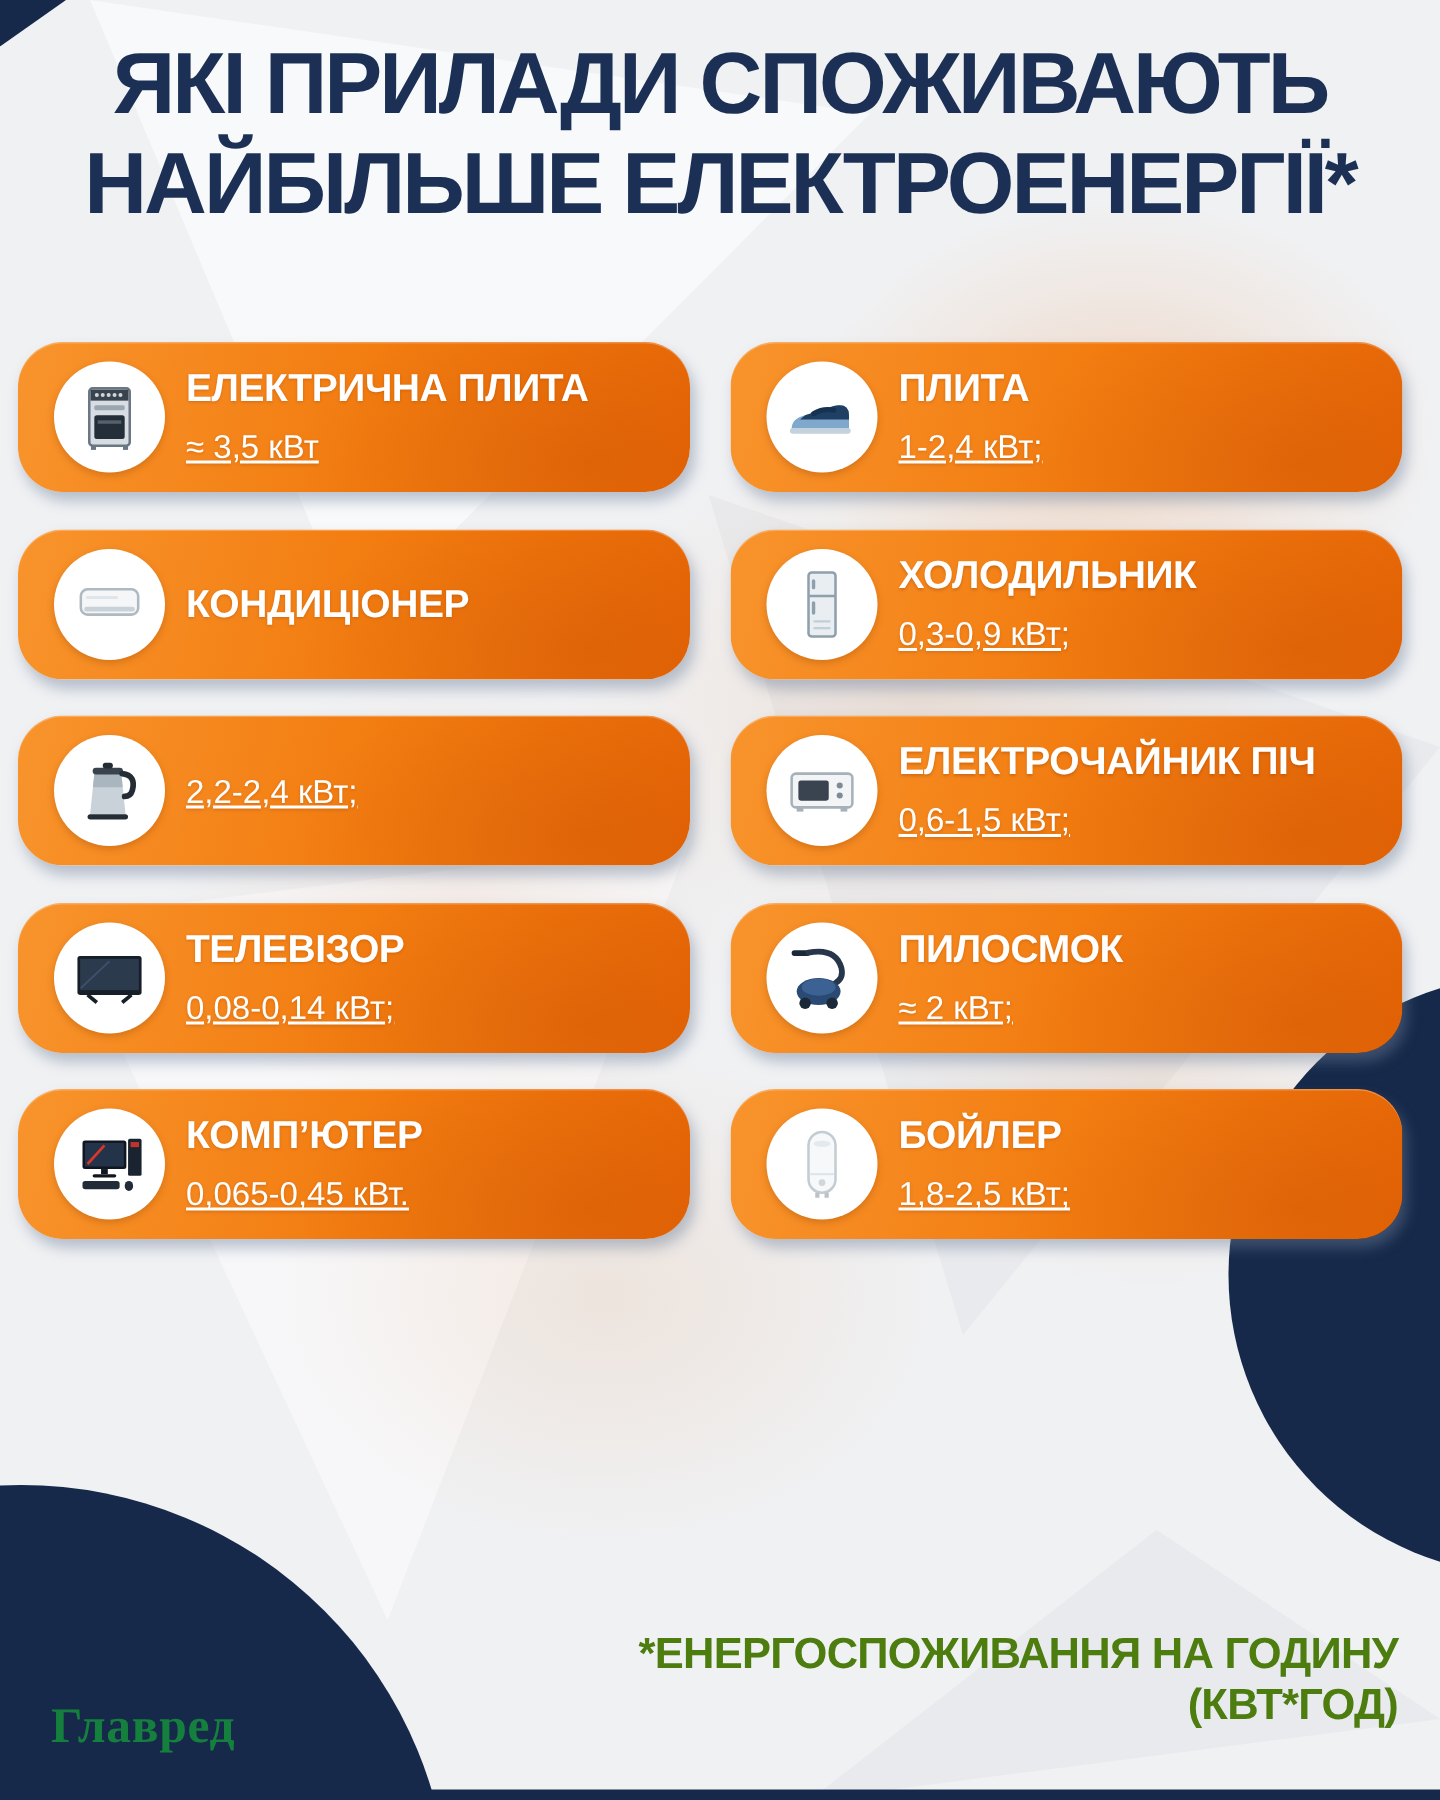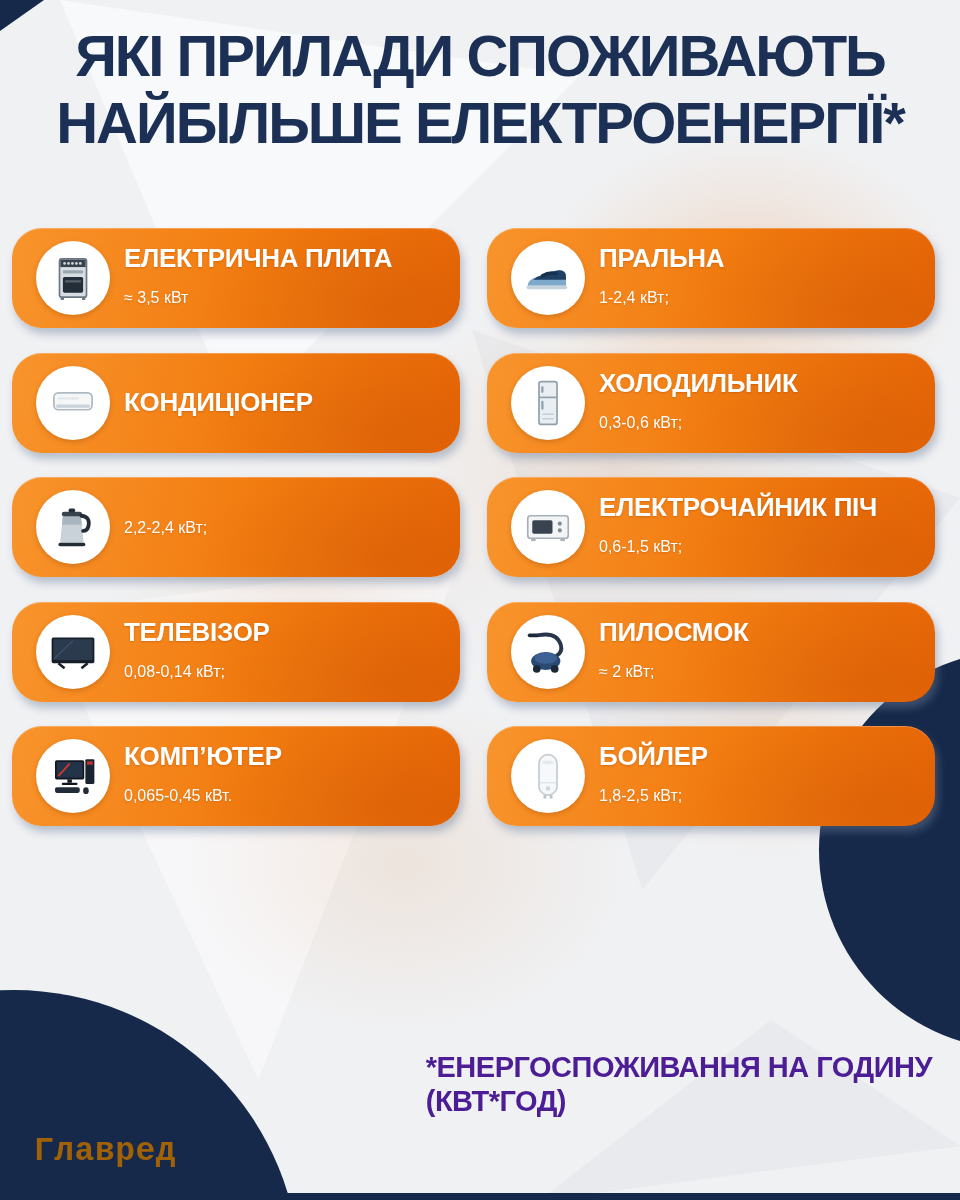--- a/index.html
+++ b/index.html
@@ -54,31 +54,32 @@
     display:flex;align-items:center;justify-content:center;
   }
   .card-icon svg{width:54px;height:54px;}
   .card-text{margin-left:112px;display:flex;flex-direction:column;gap:12px;}
   .card-name{
     color:#fff;font-weight:bold;font-size:26px;line-height:27px;
     letter-spacing:-0.3px;white-space:nowrap;
     text-shadow:0 1px 2px rgba(150,60,0,.35);
   }
   .card-value{
-    color:#fff;font-weight:normal;font-size:16px;line-height:27px;white-space:nowrap;
+    color:#fff;font-weight:normal;font-size:22px;line-height:27px;white-space:nowrap;
     text-shadow:0 1px 2px rgba(150,60,0,.3);
+    text-decoration:underline;
   }
   .footnote{
-    position:absolute;right:28px;top:1050px;z-index:3;
-    text-align:left;color:#4c1d95;font-weight:bold;
+    position:absolute;right:28px;top:1086px;z-index:3;
+    text-align:right;color:#4d7c0f;font-weight:bold;
     font-size:29px;line-height:34px;letter-spacing:-0.5px;white-space:nowrap;
   }
   .brand{
     position:absolute;left:34px;top:1133px;z-index:3;
-    color:#a16207;font-family:Liberation Mono, monospace;
+    color:#15803d;font-family:Liberation Serif, serif;
     font-weight:bold;font-size:33px;letter-spacing:0.5px;
   }
 </style>
 </head>
 <body>
 
 <div class="stage">
   <div class="facet f1"></div>
   <div class="facet f2"></div>
   <div class="facet f3"></div>
@@ -122,21 +123,21 @@
   <div class="card">
     <div class="card-icon">
           <svg viewBox="0 0 48 48">
             <path d="M6 31 Q6 25 14 23 L31 17.5 Q40 15.5 40 23 L40 31 Z" fill="#7ea8cc"></path>
             <path d="M14 23 L31 17.5 Q40 15.5 40 23 L40 25.5 L11 25.5 Z" fill="#1f3f63"></path>
             <path d="M19 22 Q25 18.5 31 20" stroke="#163152" stroke-width="3" fill="none" stroke-linecap="round"></path>
             <rect x="5" y="30.5" width="36" height="3.4" rx="1.7" fill="#c3d2dd"></rect>
           </svg>
         </div>
     <div class="card-text">
-      <span class="card-name">ПРАЛЬНА</span>
+      <span class="card-name">ПЛИТА</span>
       <span class="card-value">1-2,4 кВт;</span>
     </div>
   </div>
 
   <div class="card">
     <div class="card-icon">
           <svg viewBox="0 0 48 48">
             <rect x="7" y="15" width="34" height="15" rx="4" fill="#f4f6f7" stroke="#aeb9c1" stroke-width="1.5"></rect>
             <rect x="10" y="19" width="19" height="1.8" rx="0.9" fill="#dfe5e9"></rect>
             <rect x="9" y="25.4" width="30" height="2.8" rx="1.4" fill="#c8d2d8"></rect>
@@ -153,21 +154,21 @@
             <rect x="16" y="5" width="16" height="38" rx="2" fill="#e8eef2" stroke="#8fa0ad" stroke-width="1.5"></rect>
             <line x1="16" y1="19" x2="32" y2="19" stroke="#8fa0ad" stroke-width="1.5"></line>
             <rect x="18" y="9" width="2" height="6" rx="1" fill="#8fa0ad"></rect>
             <rect x="18" y="22" width="2" height="8" rx="1" fill="#8fa0ad"></rect>
             <line x1="19" y1="34" x2="29" y2="34" stroke="#c3ced6" stroke-width="1.3"></line>
             <line x1="19" y1="38" x2="29" y2="38" stroke="#c3ced6" stroke-width="1.3"></line>
           </svg>
         </div>
     <div class="card-text">
       <span class="card-name">ХОЛОДИЛЬНИК</span>
-      <span class="card-value">0,3-0,6 кВт;</span>
+      <span class="card-value">0,3-0,9 кВт;</span>
     </div>
   </div>
 
   <div class="card">
     <div class="card-icon">
           <svg viewBox="0 0 48 48">
             <path d="M15 14 L31 14 L33.5 38 L12.5 38 Z" fill="#c9d2d8"></path>
             <path d="M15 14 L31 14 L31.8 22 L14.2 22 Z" fill="#aab6bf"></path>
             <rect x="14" y="10.5" width="18" height="4" rx="2" fill="#39434e"></rect>
             <rect x="20" y="7.5" width="6" height="3.5" rx="1.6" fill="#242d36"></rect>

